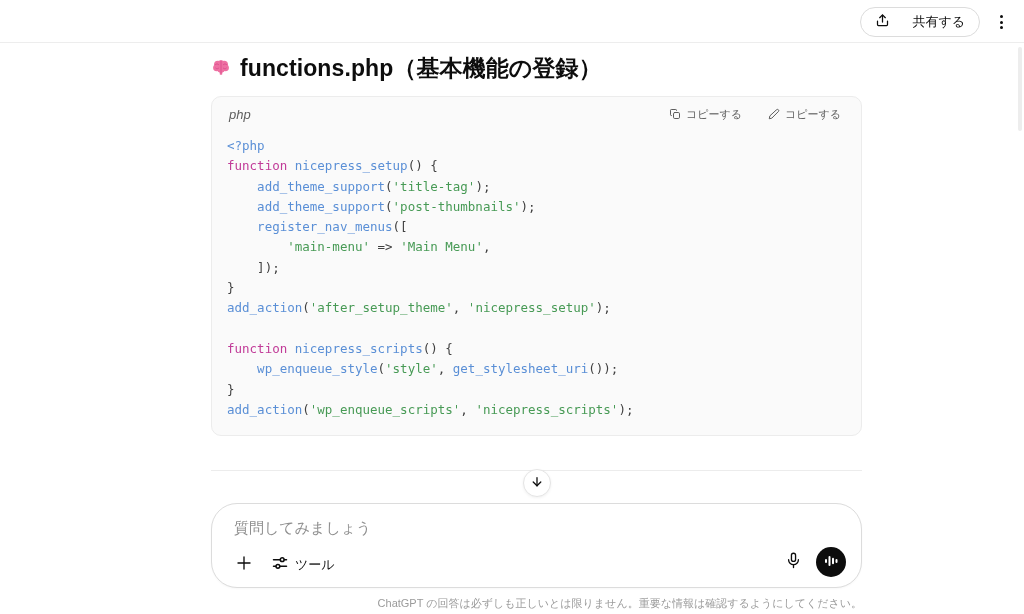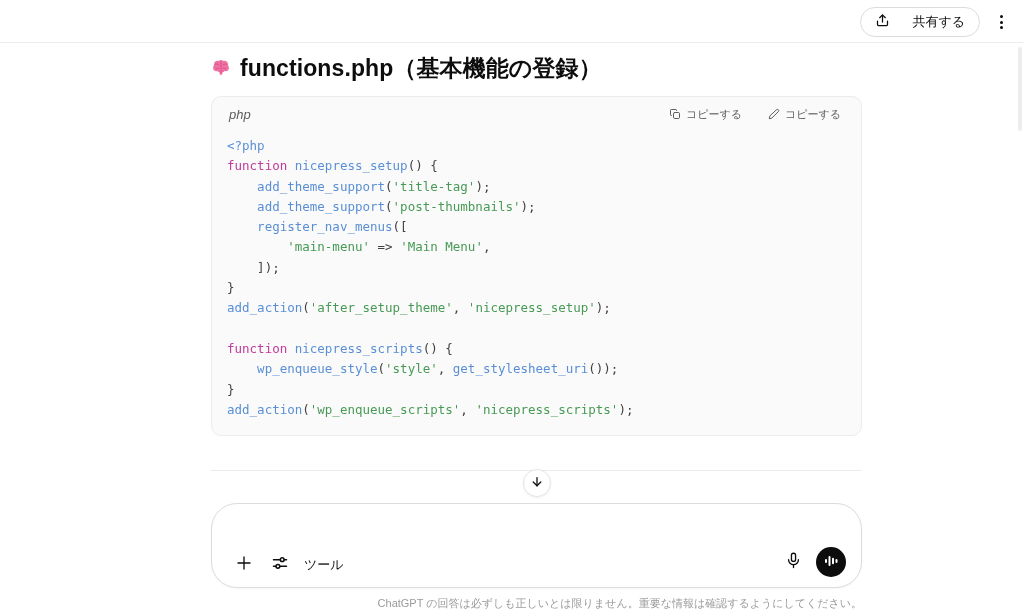--- a/index.html
+++ b/index.html
@@ -40,21 +40,21 @@
   .scroll-down { position:absolute; left:523px; top:469px; width:28px; height:28px; border-radius:50%;
     background:#fff; border:1px solid #e5e5e5; box-shadow:0 1px 3px rgba(0,0,0,.06);
     display:flex; align-items:center; justify-content:center; cursor:pointer; }
 
   
   .composer { position:absolute; left:211px; top:503px; width:651px; height:85px; background:#fff;
     border:1px solid #dcdcdc; border-radius:26px; box-shadow:0 1px 2px rgba(0,0,0,.03); }
   .composer-input { position:absolute; left:22px; top:15px; right:22px; font-size:15px; color:#8f8f8f; outline:none; cursor:text; }
   .left-actions { position:absolute; left:23px; bottom:12px; display:flex; align-items:center; gap:19px; }
   .tools-chip { display:flex; align-items:center; gap:7px; cursor:pointer; }
-  .tools-label { font-size:13px; color:#0d0d0d;margin-left:9px; }
+  .tools-label { font-size:13px; color:#0d0d0d; }
   .right-actions { position:absolute; right:15px; bottom:10px; display:flex; align-items:center; gap:13px; }
   .icon-btn { display:flex; align-items:center; justify-content:center; cursor:pointer; background:none; border:none; padding:0; }
   .voice-btn { width:30px; height:30px; border-radius:50%; background:#0d0d0d; display:flex; align-items:center;
     justify-content:center; border:none; cursor:pointer; }
 
   
   .footer { position:absolute; left:211px; top:596px; width:651px; text-align:right; font-size:11px; color:#9b9b9b; }
 </style>
 </head>
 <body>
@@ -134,20 +134,21 @@
   <button class="scroll-down">
     <span>
       <svg width="14" height="14" viewBox="0 0 24 24" fill="none" stroke="#0d0d0d" stroke-width="2.2" stroke-linecap="round" stroke-linejoin="round">
         <path d="M12 4.5v14"></path>
           <path d="M5.5 12l6.5 6.5L18.5 12"></path>
       </svg>
     </span>
   </button>
 
   <div class="composer">
+    <div class="composer-input">質問してみましょう</div>
     <div class="left-actions">
       <button class="icon-btn">
         <span>
           <svg width="18" height="18" viewBox="0 0 24 24" fill="none" stroke="#0d0d0d" stroke-width="1.8" stroke-linecap="round">
             <path d="M12 4v16"></path>
               <path d="M4 12h16"></path>
           </svg>
         </span>
       </button>
       <span class="tools-chip">

